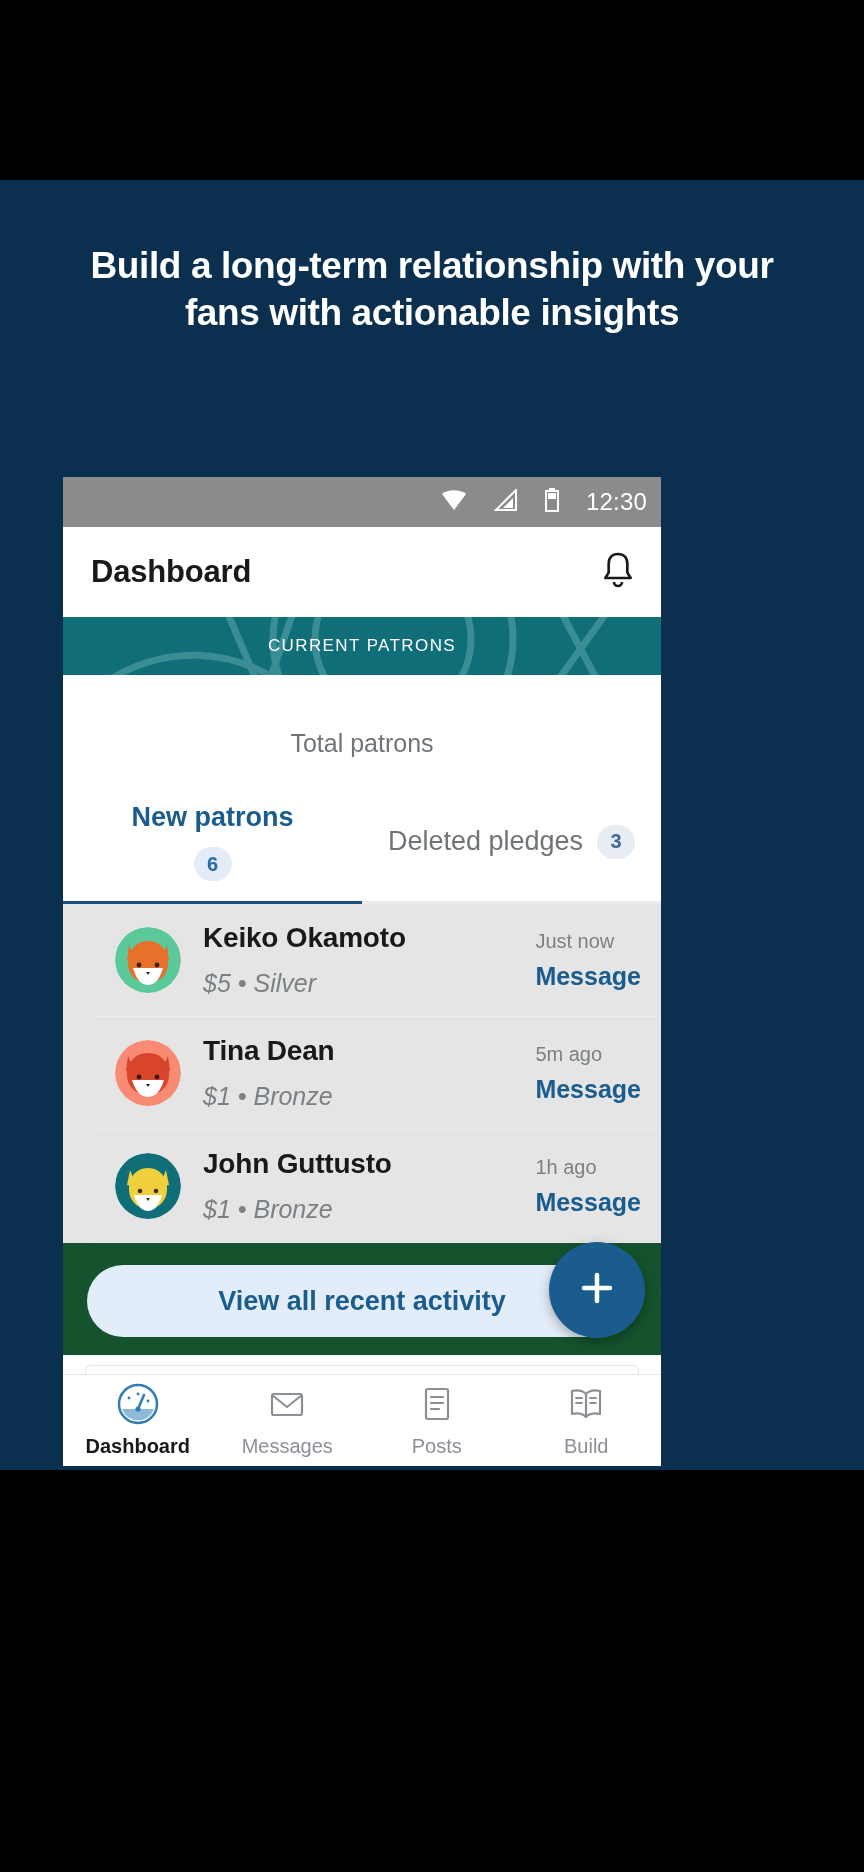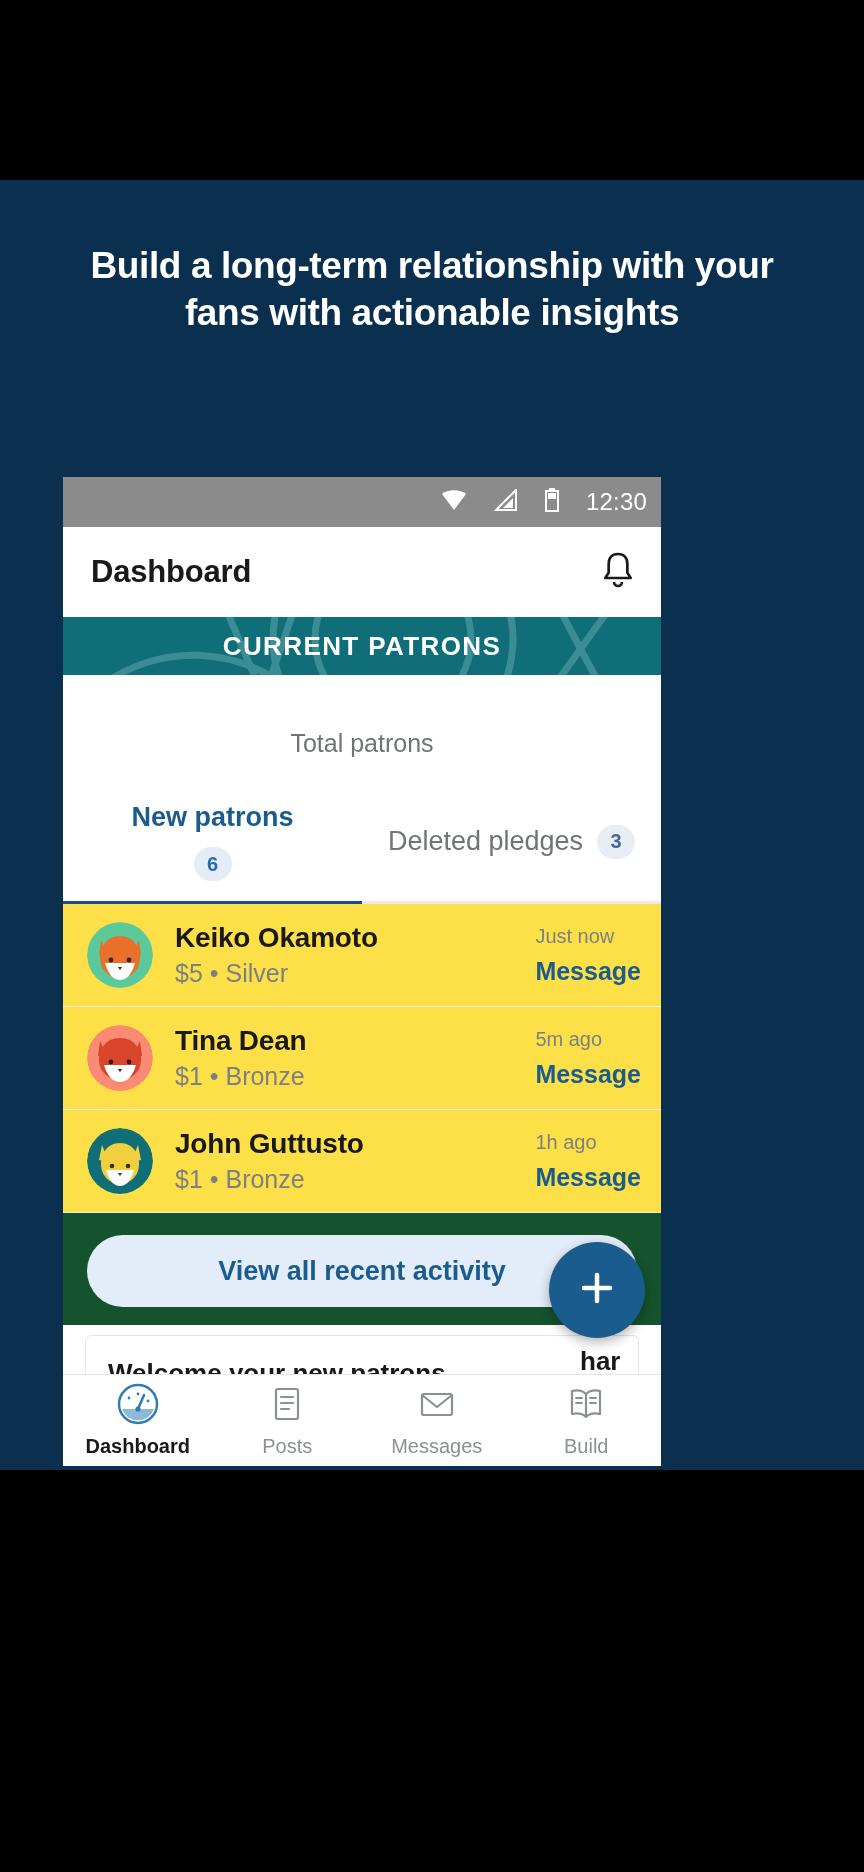--- a/index.html
+++ b/index.html
@@ -52,21 +52,21 @@
   .appbar-title { font-size: 31px; font-weight: bold; color: #191919; letter-spacing: -0.2px; }
 
   
   .banner {
     height: 58px; background: #0f6e78;
     display: flex; align-items: center; justify-content: center;
     position: relative; overflow: hidden;
   }
   .banner svg.pattern { position: absolute; left: 0; top: -38px; width: 598px; height: 140px; opacity: .30; }
   .banner-label {
-    position: relative; color: #ffffff; font-size: 26px; font-weight: bold;
+    position: relative; color: #ffffff; font-size: 17px; font-weight: normal;
     letter-spacing: 1.4px;
   }
 
   
   .total-block { padding: 36px 0 26px; text-align: center; background: #fff; }
   .total-number { font-size: 72px; font-weight: bold; color: #19191b; letter-spacing: -1.5px; line-height: 1; }
   .total-caption { margin-top: 18px; font-size: 25px; color: #6f7478; }
 
   
   .tabs { display: flex; background: #fff; }
@@ -78,31 +78,31 @@
   .tab.active { color: #1b5c8f; font-weight: bold; border-bottom-color: #1b4f83; flex-direction: column; }
   .tab.inactive { color: #6f7478; font-weight: normal; border-bottom-color: #e8eaec; }
   .tab-badge {
     min-width: 38px; height: 34px; padding: 0 9px; border-radius: 17px;
     background: #e4edf7; color: #2a6aa8; font-size: 20px; font-weight: bold;
     display: flex; align-items: center; justify-content: center;
   }
   .tab.inactive .tab-badge { background: #e8edf3; color: #41689a; }
 
   
-  .rows { background: #fde047; }
+  .rows { background: #e5e5e5; padding-left: 28px; }
   .row {
     display: flex; align-items: center; gap: 22px;
     padding: 18px 20px 18px 24px; border-bottom: 1px solid #ececec;
     min-height: 100px;
   }
   .avatar { width: 66px; height: 66px; border-radius: 50%; flex: 0 0 66px; position: relative; overflow: hidden; }
   .avatar svg { display: block; width: 66px; height: 66px; }
   .row-main { flex: 1; min-width: 0; }
   .row-name { font-size: 28px; font-weight: bold; color: #19191b; letter-spacing: -0.2px; white-space: nowrap; }
-  .row-sub { margin-top: 5px; font-size: 25px; color: #7b8084; }
+  .row-sub { margin-top: 15px; font-size: 25px; color: #7b8084; font-style: italic; }
   .row-right { flex: 0 0 auto; }
   .row-time { font-size: 20px; color: #7b8084; }
   .row-msg { margin-top: 9px; font-size: 25px; font-weight: bold; color: #1b5c8f; }
 
   
   .viewall-wrap { background: #14532d; padding: 22px 24px 18px; }
   .viewall {
     height: 72px; border-radius: 36px; background: #e3edf9;
     display: flex; align-items: center; justify-content: center;
     font-size: 27px; font-weight: bold; color: #1b5c8f;
@@ -327,35 +327,35 @@
             <circle cx="21" cy="11" r="1.4" fill="#2f7bb5"></circle>
             <circle cx="31" cy="18" r="1.4" fill="#2f7bb5"></circle>
           </svg>
         </span>
         <span class="nav-label">Dashboard</span>
       </div>
 
       <div class="nav-item">
         <span>
           <svg width="42" height="42" viewBox="0 0 42 42">
-            <rect x="10" y="6" width="22" height="30" rx="2" fill="none" stroke="#8b9096" stroke-width="2.2"></rect>
-            <path d="M15 14 H27 M15 20 H27 M15 26 H23" stroke="#8b9096" stroke-width="2.2" stroke-linecap="round"></path>
-          </svg>
-        </span>
-        <span class="nav-label">Posts</span>
+            <rect x="6" y="11" width="30" height="21" rx="2" fill="none" stroke="#8b9096" stroke-width="2.2"></rect>
+            <path d="M6 12 L21 24 L36 12" fill="none" stroke="#8b9096" stroke-width="2.2" stroke-linejoin="round"></path>
+          </svg>
+        </span>
+        <span class="nav-label">Messages</span>
       </div>
 
       <div class="nav-item">
         <span>
           <svg width="42" height="42" viewBox="0 0 42 42">
-            <rect x="6" y="11" width="30" height="21" rx="2" fill="none" stroke="#8b9096" stroke-width="2.2"></rect>
-            <path d="M6 12 L21 24 L36 12" fill="none" stroke="#8b9096" stroke-width="2.2" stroke-linejoin="round"></path>
-          </svg>
-        </span>
-        <span class="nav-label">Messages</span>
+            <rect x="10" y="6" width="22" height="30" rx="2" fill="none" stroke="#8b9096" stroke-width="2.2"></rect>
+            <path d="M15 14 H27 M15 20 H27 M15 26 H23" stroke="#8b9096" stroke-width="2.2" stroke-linecap="round"></path>
+          </svg>
+        </span>
+        <span class="nav-label">Posts</span>
       </div>
 
       <div class="nav-item">
         <span>
           <svg width="42" height="42" viewBox="0 0 42 42">
             <path d="M21 11 C17 7,11 7,7 8 L7 31 C11 30,17 30,21 34 C25 30,31 30,35 31 L35 8 C31 7,25 7,21 11 Z" fill="none" stroke="#8b9096" stroke-width="2.2" stroke-linejoin="round"></path>
             <path d="M21 11 L21 34" stroke="#8b9096" stroke-width="2.2"></path>
             <path d="M11 15 H17 M11 20 H17 M25 15 H31 M25 20 H31" stroke="#8b9096" stroke-width="1.8" stroke-linecap="round"></path>
           </svg>
         </span>

